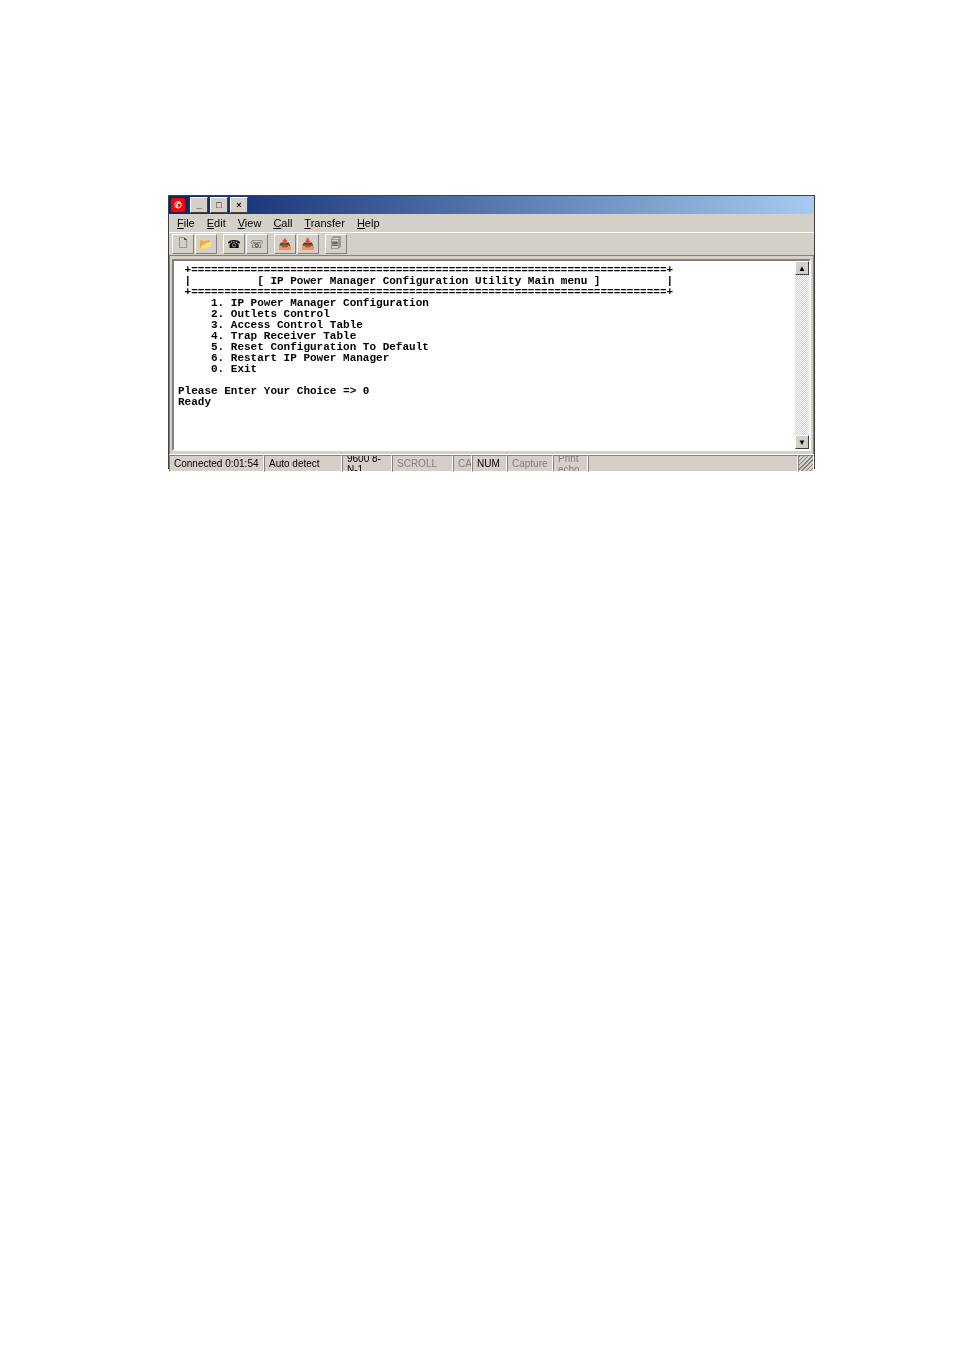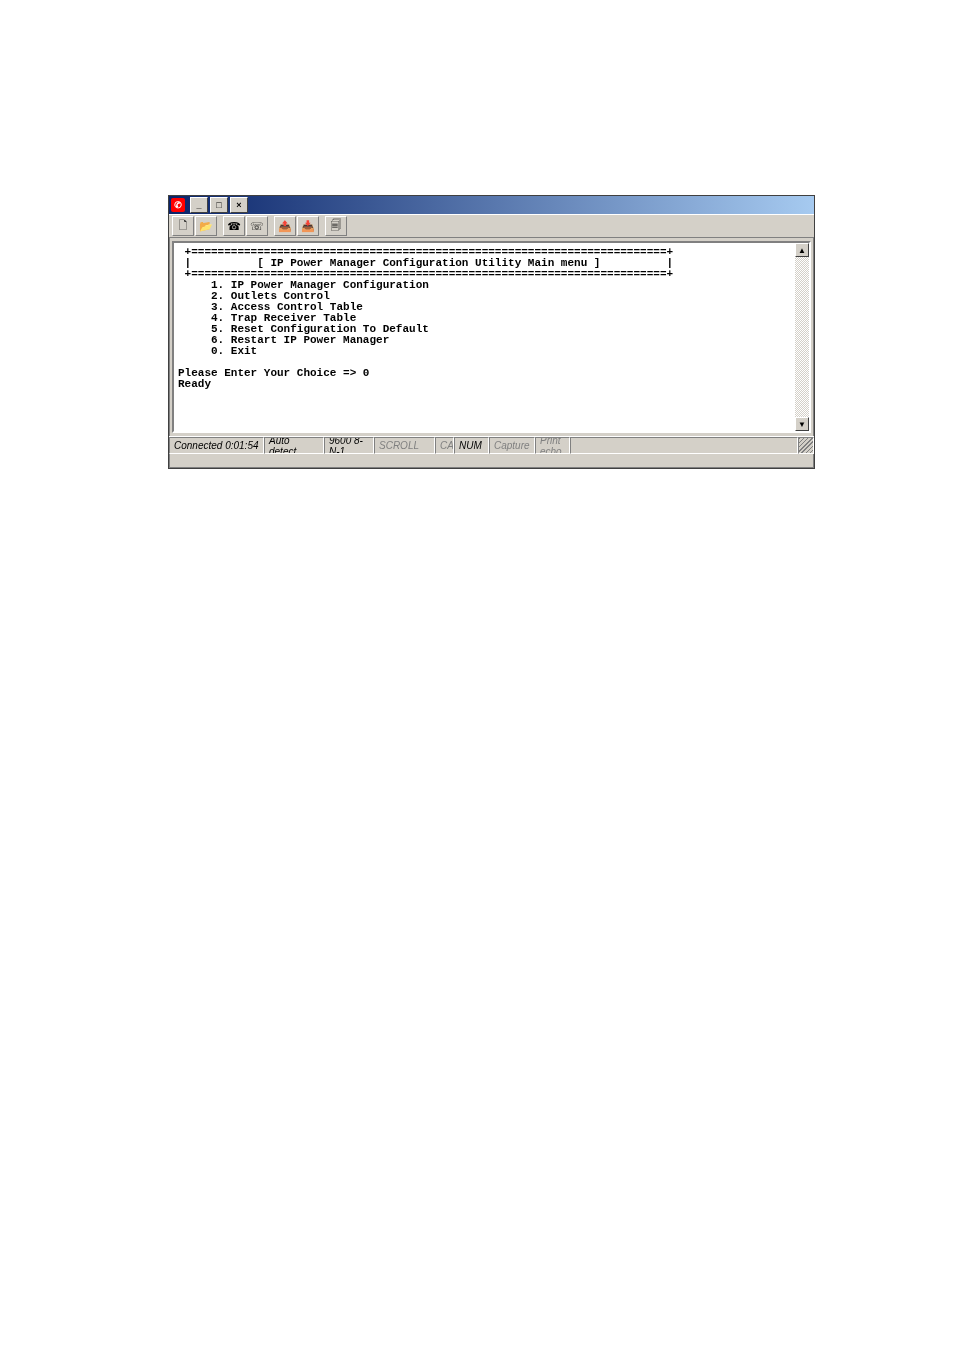--- a/index.html
+++ b/index.html
@@ -154,21 +154,20 @@
     border-top: 1px solid #ffffff;
   }
   .panel {
     border: 1px solid;
     border-color: #808080 #ffffff #ffffff #808080;
     padding: 1px 4px;
     box-sizing: border-box;
     display: flex;
     align-items: center;
     overflow: hidden;
-    font-style: italic;
   }
   .panel.disabled { color: #808080; }
   .grip {
     width: 14px;
     border: 1px solid;
     border-color: #808080 #ffffff #ffffff #808080;
     background: repeating-linear-gradient(135deg, #808080 0 1px, #d4d0c8 1px 3px);
   }
 </style>
 </head>
@@ -176,20 +175,28 @@
 
 <div class="window">
 
   <div class="titlebar">
     <span class="icon">✆</span>
     <span class="win-btn">_</span>
     <span class="win-btn">□</span>
     <span class="win-btn">×</span>
   </div>
 
+  <div class="menubar">
+    <span class="menu-item"><span class="u">F</span>ile</span>
+    <span class="menu-item"><span class="u">E</span>dit</span>
+    <span class="menu-item"><span class="u">V</span>iew</span>
+    <span class="menu-item"><span class="u">C</span>all</span>
+    <span class="menu-item"><span class="u">T</span>ransfer</span>
+    <span class="menu-item"><span class="u">H</span>elp</span>
+  </div>
 
   <div class="toolbar">
     <span class="tbtn">
         <span>🗋</span>
       </span>
     <span class="tbtn">
         <span>📂</span>
       </span>
     <span class="tsep"></span>
     <span class="tbtn">
@@ -227,21 +234,21 @@
 Ready</div>
     <div class="scrollbar">
       <div class="sbtn">▲</div>
       <div class="strack"></div>
       <div class="sbtn">▼</div>
     </div>
   </div>
 
   <div class="statusbar">
     <div class="panel" style="width:95px">Connected 0:01:54</div>
-    <div class="panel" style="width:60px">Auto detect</div>
+    <div class="panel" style="width:78px">Auto detect</div>
     <div class="panel" style="width:50px">9600 8-N-1</div>
     <div class="panel disabled" style="width:61px">SCROLL</div>
     <div class="panel disabled" style="width:19px">CAPS</div>
     <div class="panel" style="width:35px">NUM</div>
     <div class="panel disabled" style="width:46px">Capture</div>
     <div class="panel disabled" style="width:35px">Print echo</div>
     <div class="panel" style="flex:1"></div>
     <div class="grip"></div>
   </div>
 

